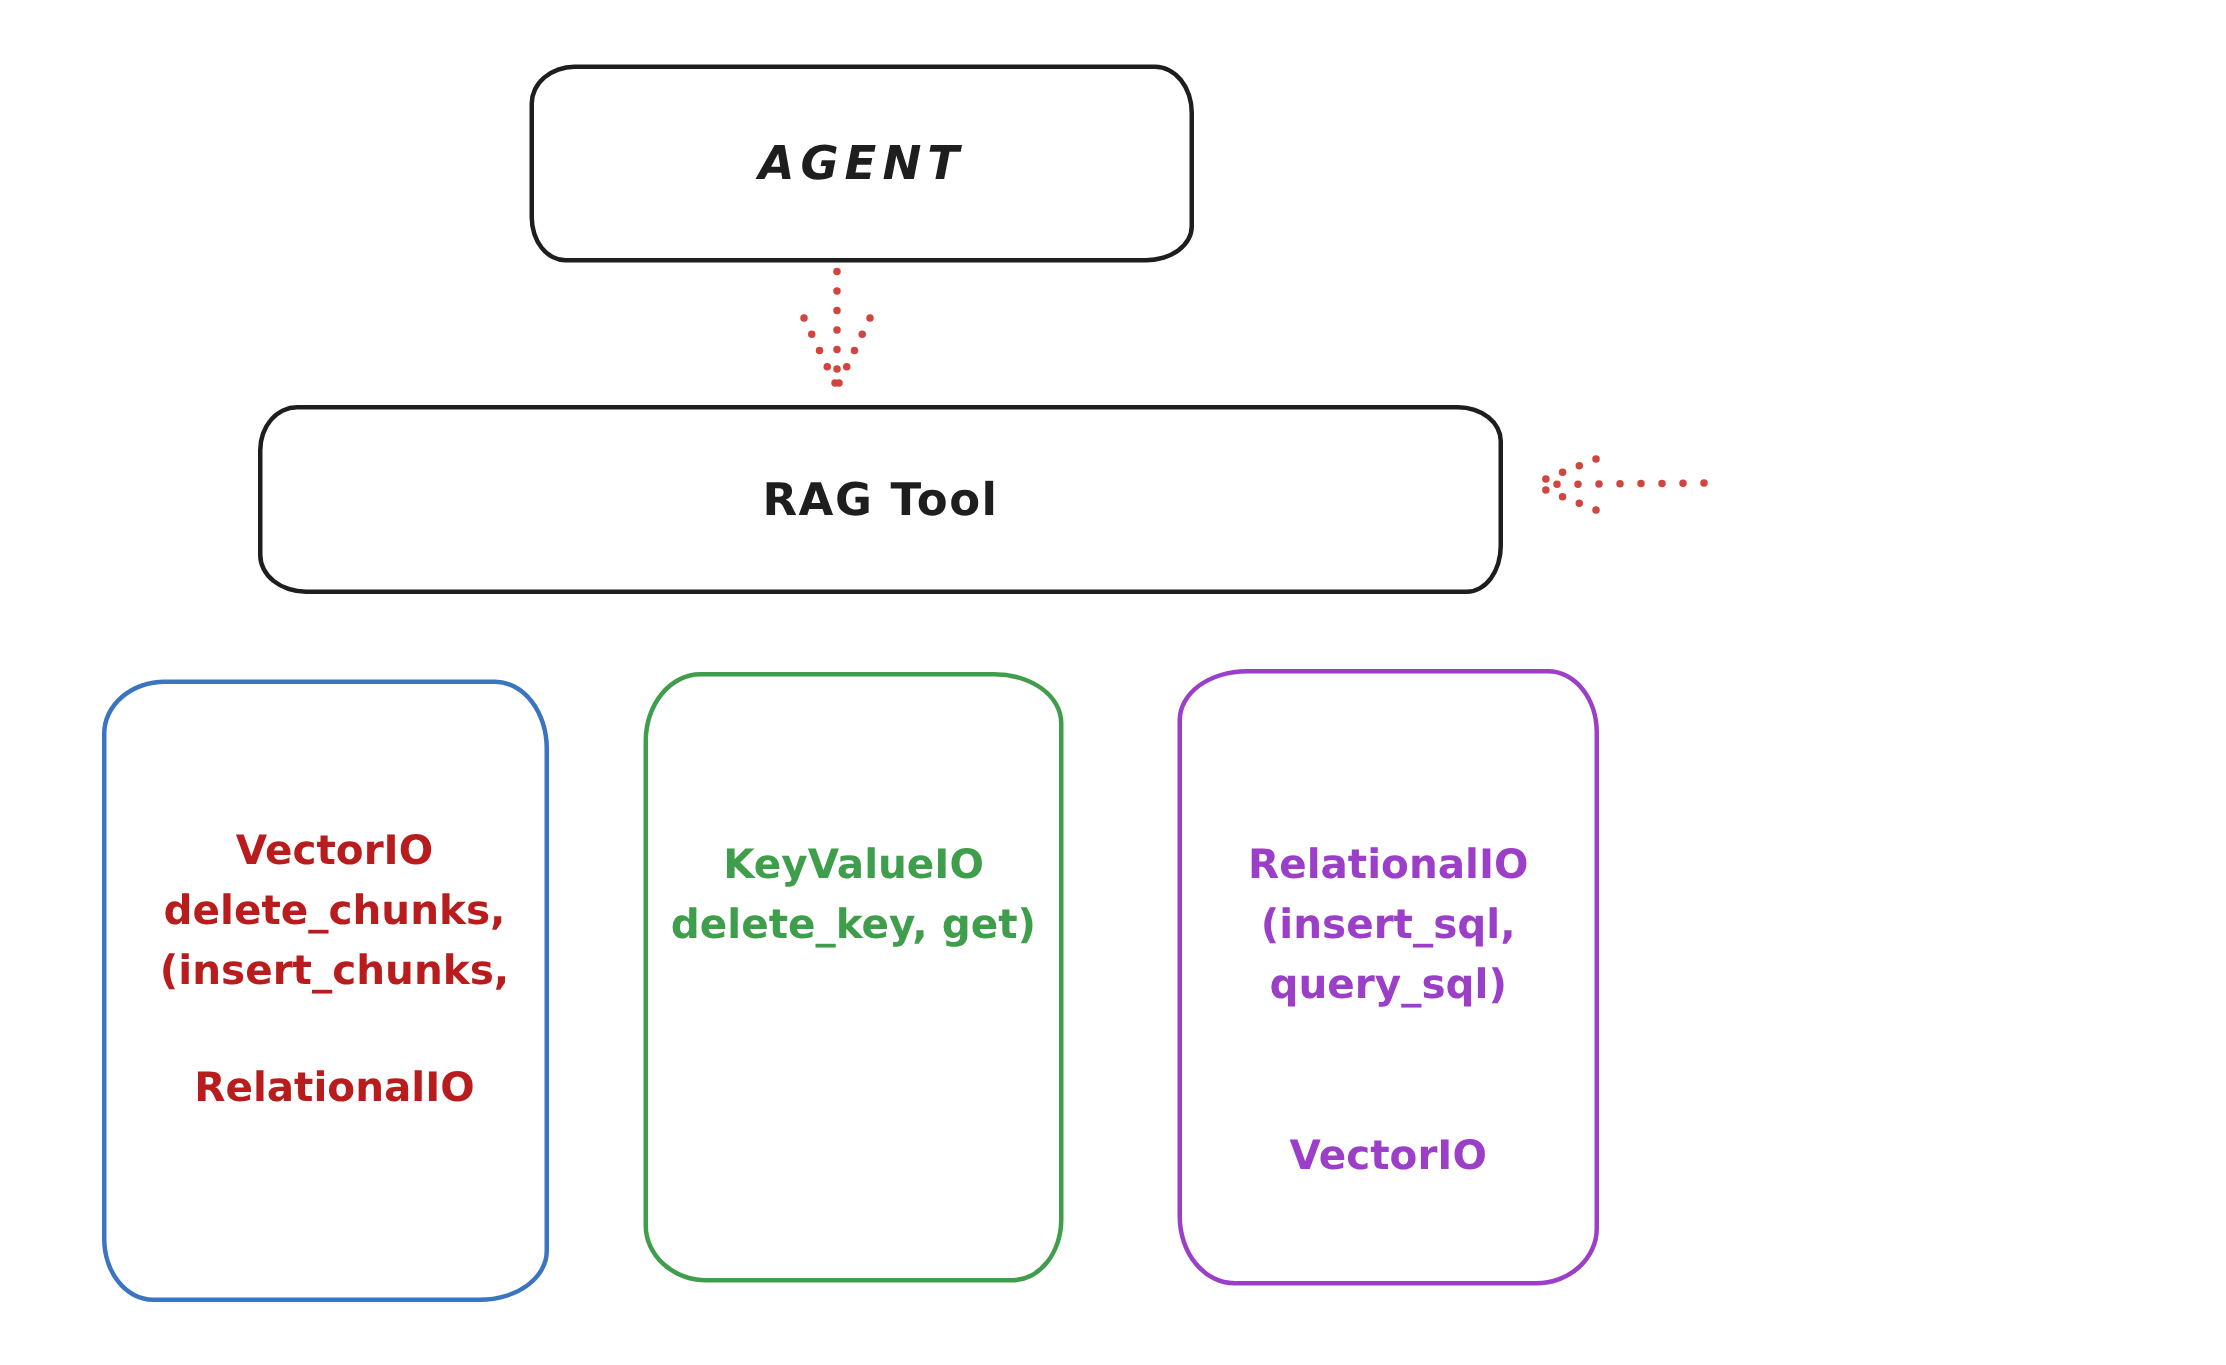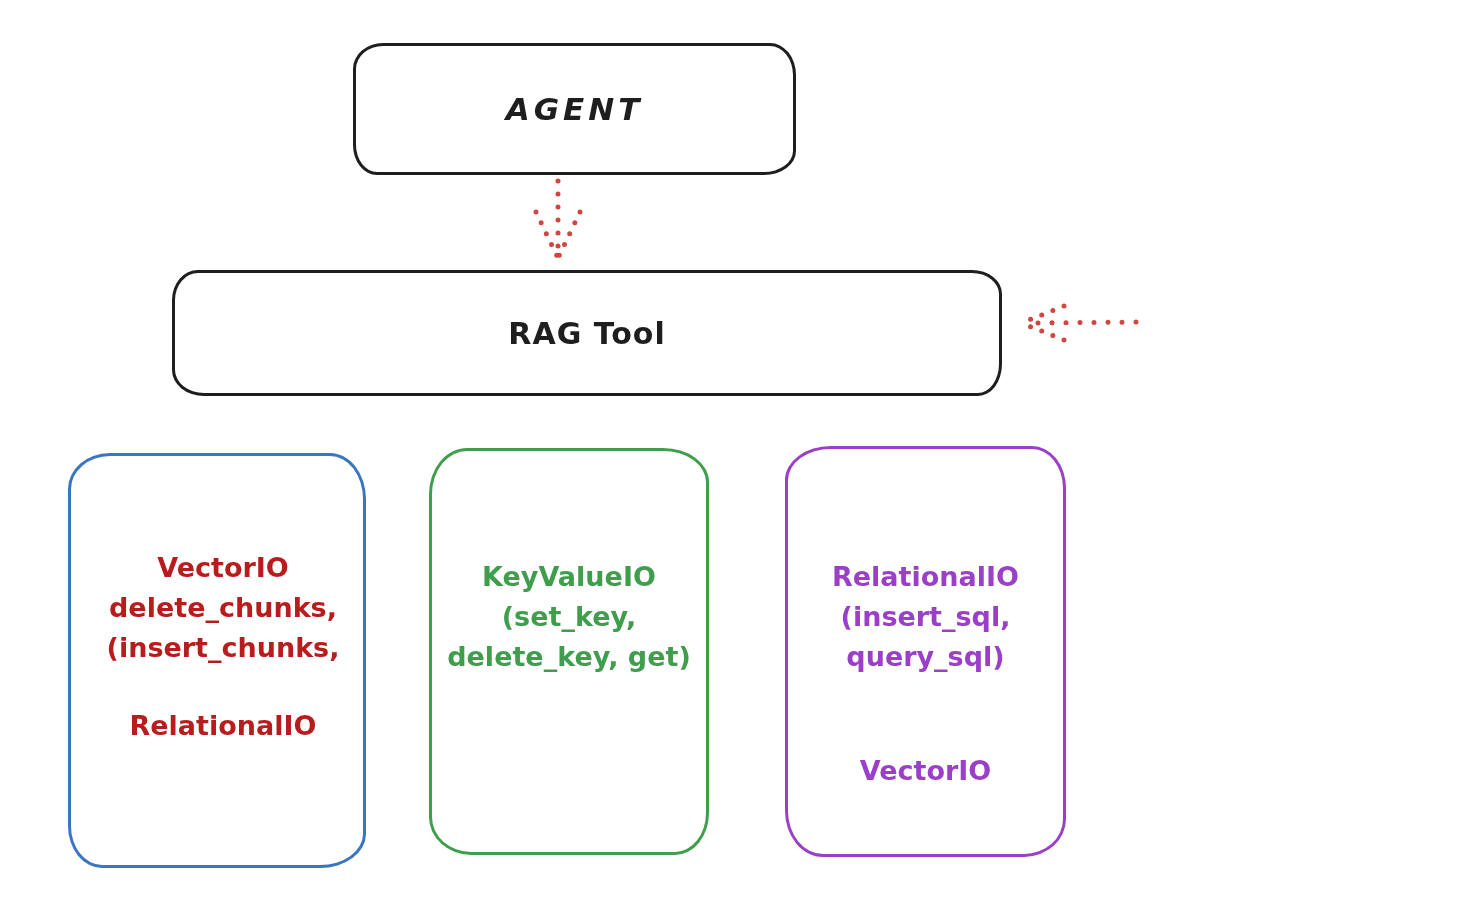--- a/index.html
+++ b/index.html
@@ -145,21 +145,20 @@
         <div>VectorIO</div>
         <div>delete_chunks,</div>
         <div>(insert_chunks,</div>
       </div>
     <div class="io-index-label">RelationalIO</div>
   </div>
 
   <div class="io-box io-green">
     <div class="io-title-lines">
         <div>KeyValueIO</div>
-        <div>(set_key,</div>
         <div>delete_key, get)</div>
       </div>
   </div>
 
   <div class="io-box io-purple">
     <div class="io-title-lines">
         <div>RelationalIO</div>
         <div>(insert_sql,</div>
         <div>query_sql)</div>
       </div>

